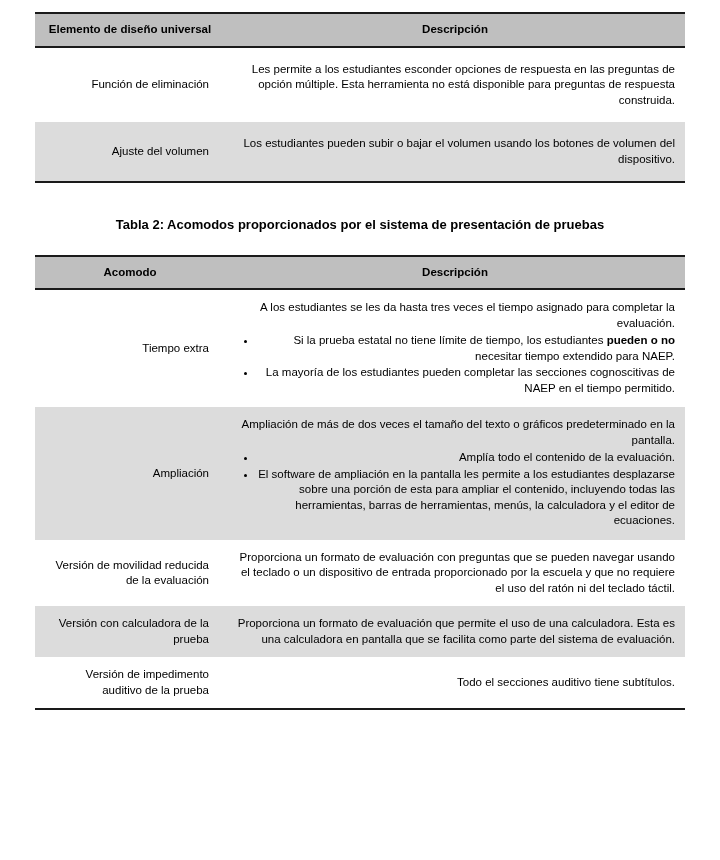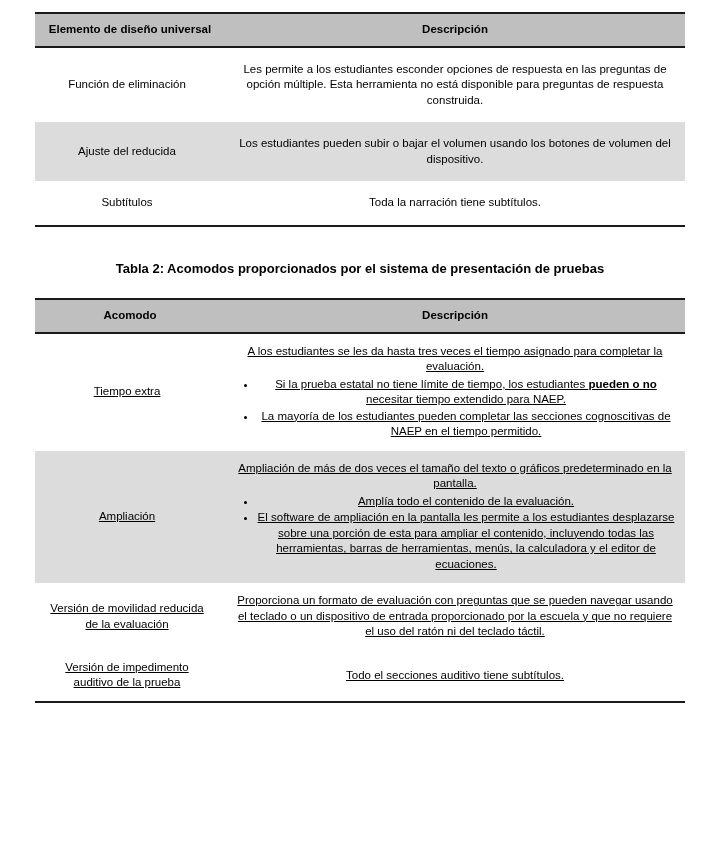--- a/index.html
+++ b/index.html
@@ -24,23 +24,23 @@
   }
   table.t th {
     background: var(--header-bg, #bfbfbf);
     font-weight: bold;
     text-align: center;
     vertical-align: middle;
     padding: 8px 10px;
     border-bottom: 2px solid var(--border, #1a1a1a);
     font-size: 11.5px;
   }
-  table.t td { vertical-align: middle; text-align: center; }
+  table.t td { vertical-align: middle; text-align: right; }
   .t1 td { padding: 14px 10px; }
-  .t2 td { padding: 10px 10px; text-decoration: underline; }
+  .t2 td { padding: 10px 10px; }
   td.label { width: 190px; padding-right: 16px; }
   tr.alt td { background: var(--row-alt-bg, #dcdcdc); }
   td.desc ul {
     list-style: disc;
     margin: 2px 0 0 0;
     padding-left: 22px;
   }
   td.desc li { margin: 1px 0; }
   .tbl-title {
     text-align: center;
@@ -65,26 +65,22 @@
         <th>Elemento de diseño universal</th>
         <th>Descripción</th>
       </tr>
     </thead>
     <tbody>
       <tr>
         <td class="label">Función de eliminación</td>
         <td class="desc">Les permite a los estudiantes esconder opciones de respuesta en las preguntas de opción múltiple. Esta herramienta no está disponible para preguntas de respuesta construida.</td>
       </tr>
       <tr class="alt">
-        <td class="label">Ajuste del reducida</td>
+        <td class="label">Ajuste del volumen</td>
         <td class="desc">Los estudiantes pueden subir o bajar el volumen usando los botones de volumen del dispositivo.</td>
-      </tr>
-      <tr>
-        <td class="label">Subtítulos</td>
-        <td class="desc">Toda la narración tiene subtítulos.</td>
       </tr>
     </tbody>
   </table>
 
   <div class="tbl-title">
     <div>Tabla 2: Acomodos proporcionados por el sistema de presentación de pruebas</div>
   </div>
 
   <table class="t t2">
     <colgroup>
@@ -115,20 +111,24 @@
           <ul>
             <li>Amplía todo el contenido de la evaluación.</li>
             <li>El software de ampliación en la pantalla les permite a los estudiantes desplazarse sobre una porción de esta para ampliar el contenido, incluyendo todas las herramientas, barras de herramientas, menús, la calculadora y el editor de ecuaciones.</li>
           </ul>
         </td>
       </tr>
       <tr>
         <td class="label">Versión de movilidad reducida de la evaluación</td>
         <td class="desc">Proporciona un formato de evaluación con preguntas que se pueden navegar usando el teclado o un dispositivo de entrada proporcionado por la escuela y que no requiere el uso del ratón ni del teclado táctil.</td>
       </tr>
+      <tr class="alt">
+        <td class="label">Versión con calculadora de la prueba</td>
+        <td class="desc">Proporciona un formato de evaluación que permite el uso de una calculadora. Esta es una calculadora en pantalla que se facilita como parte del sistema de evaluación.</td>
+      </tr>
       <tr>
         <td class="label">Versión de impedimento auditivo de la prueba</td>
         <td class="desc">Todo el secciones auditivo tiene subtítulos.</td>
       </tr>
     </tbody>
   </table>
 
 </div>
 
 </body></html>

